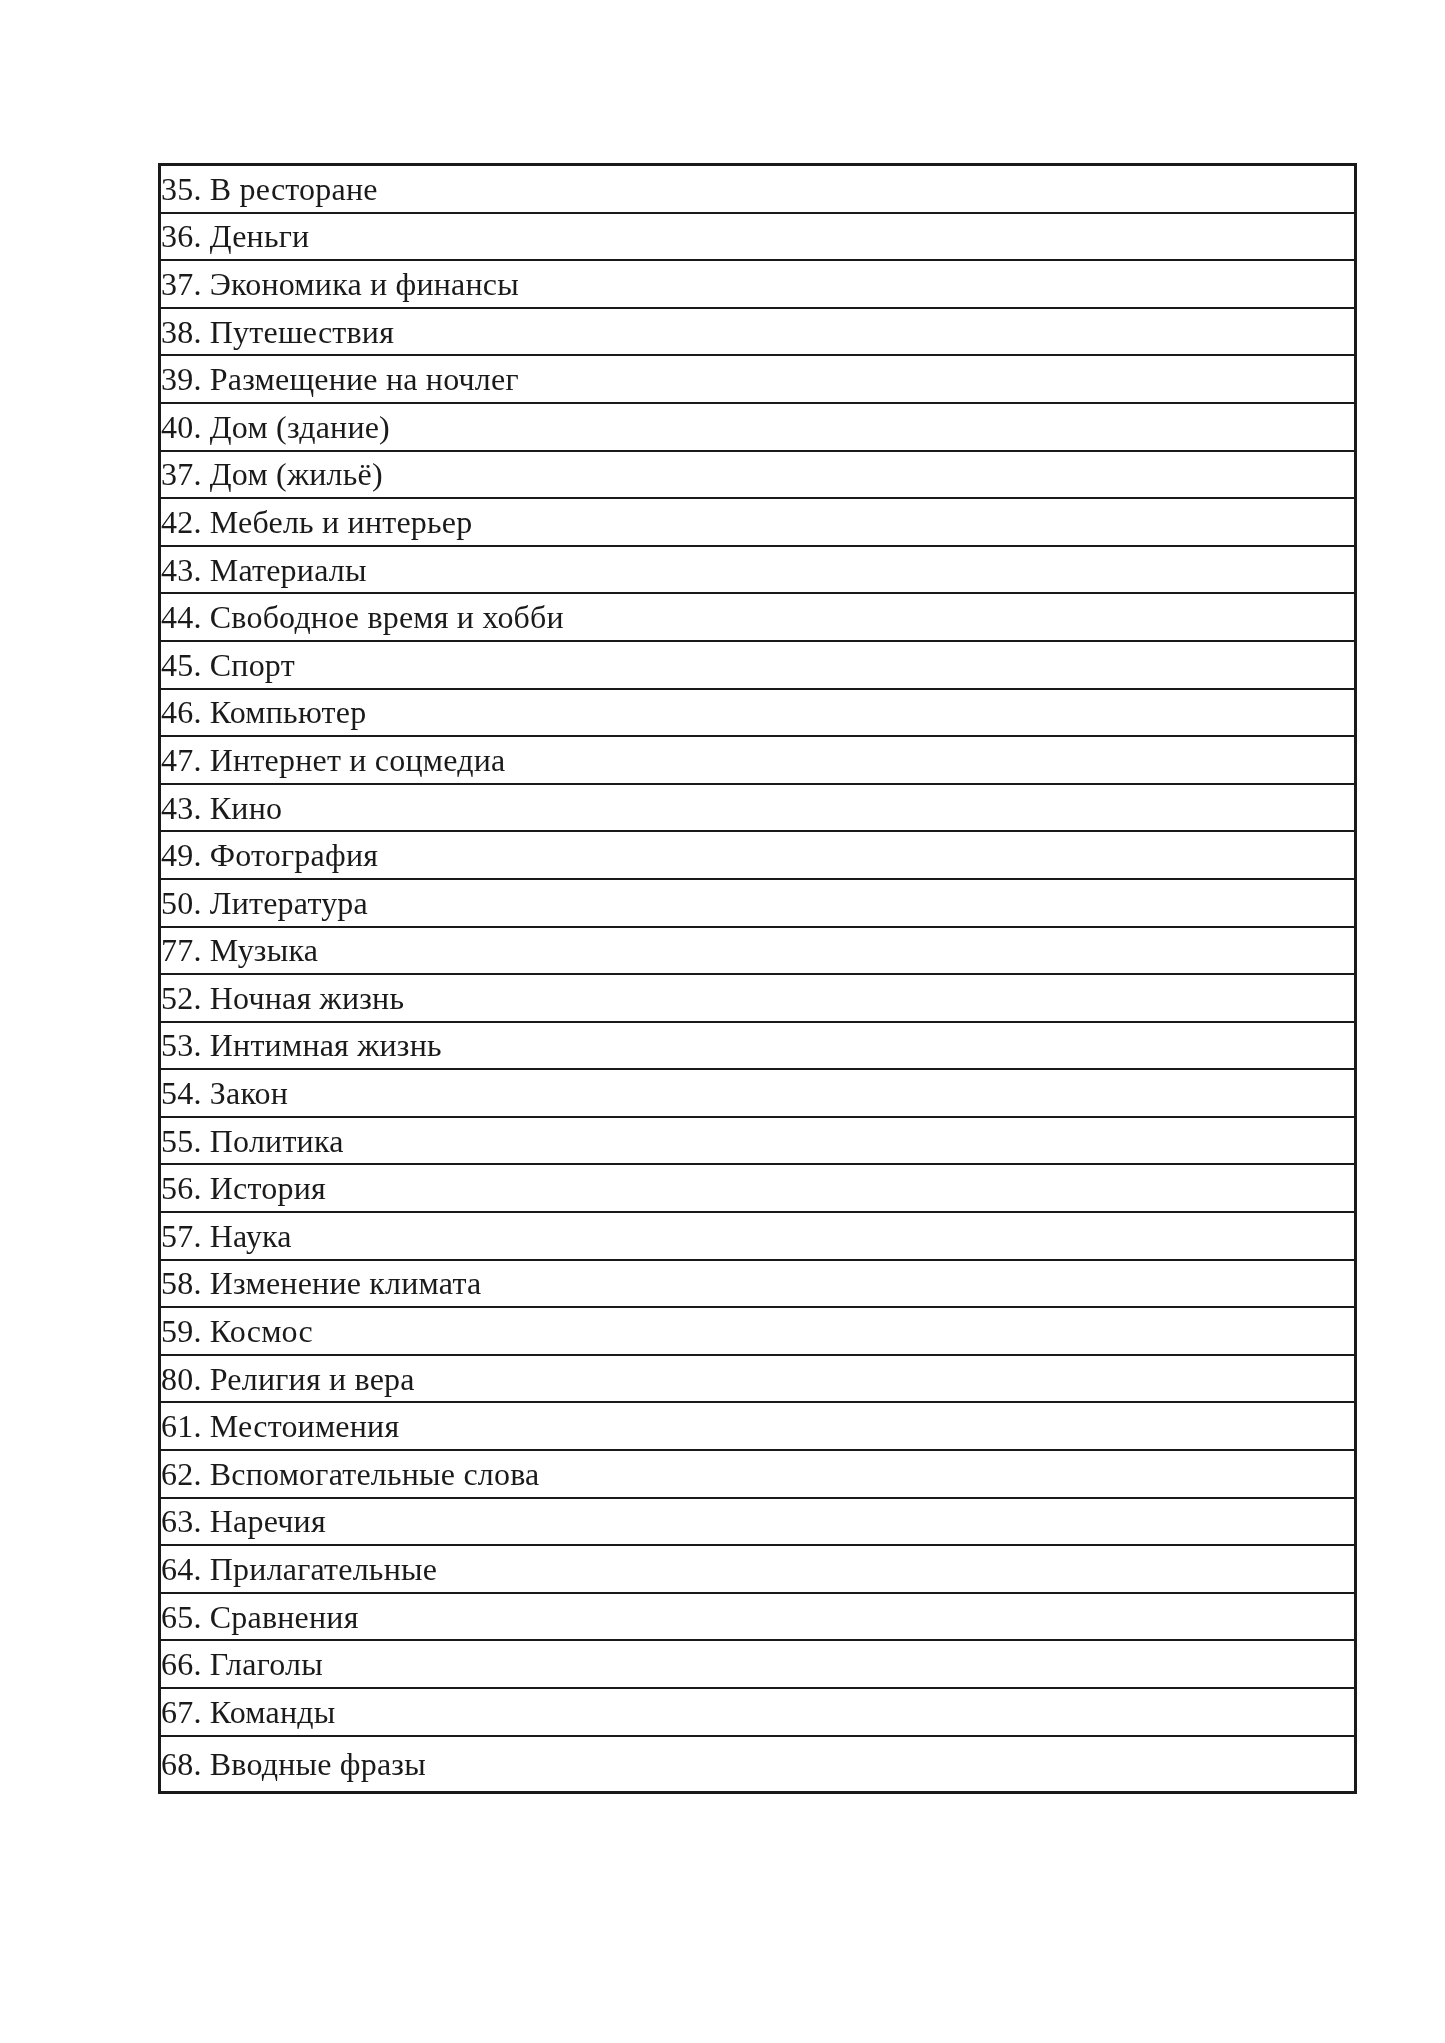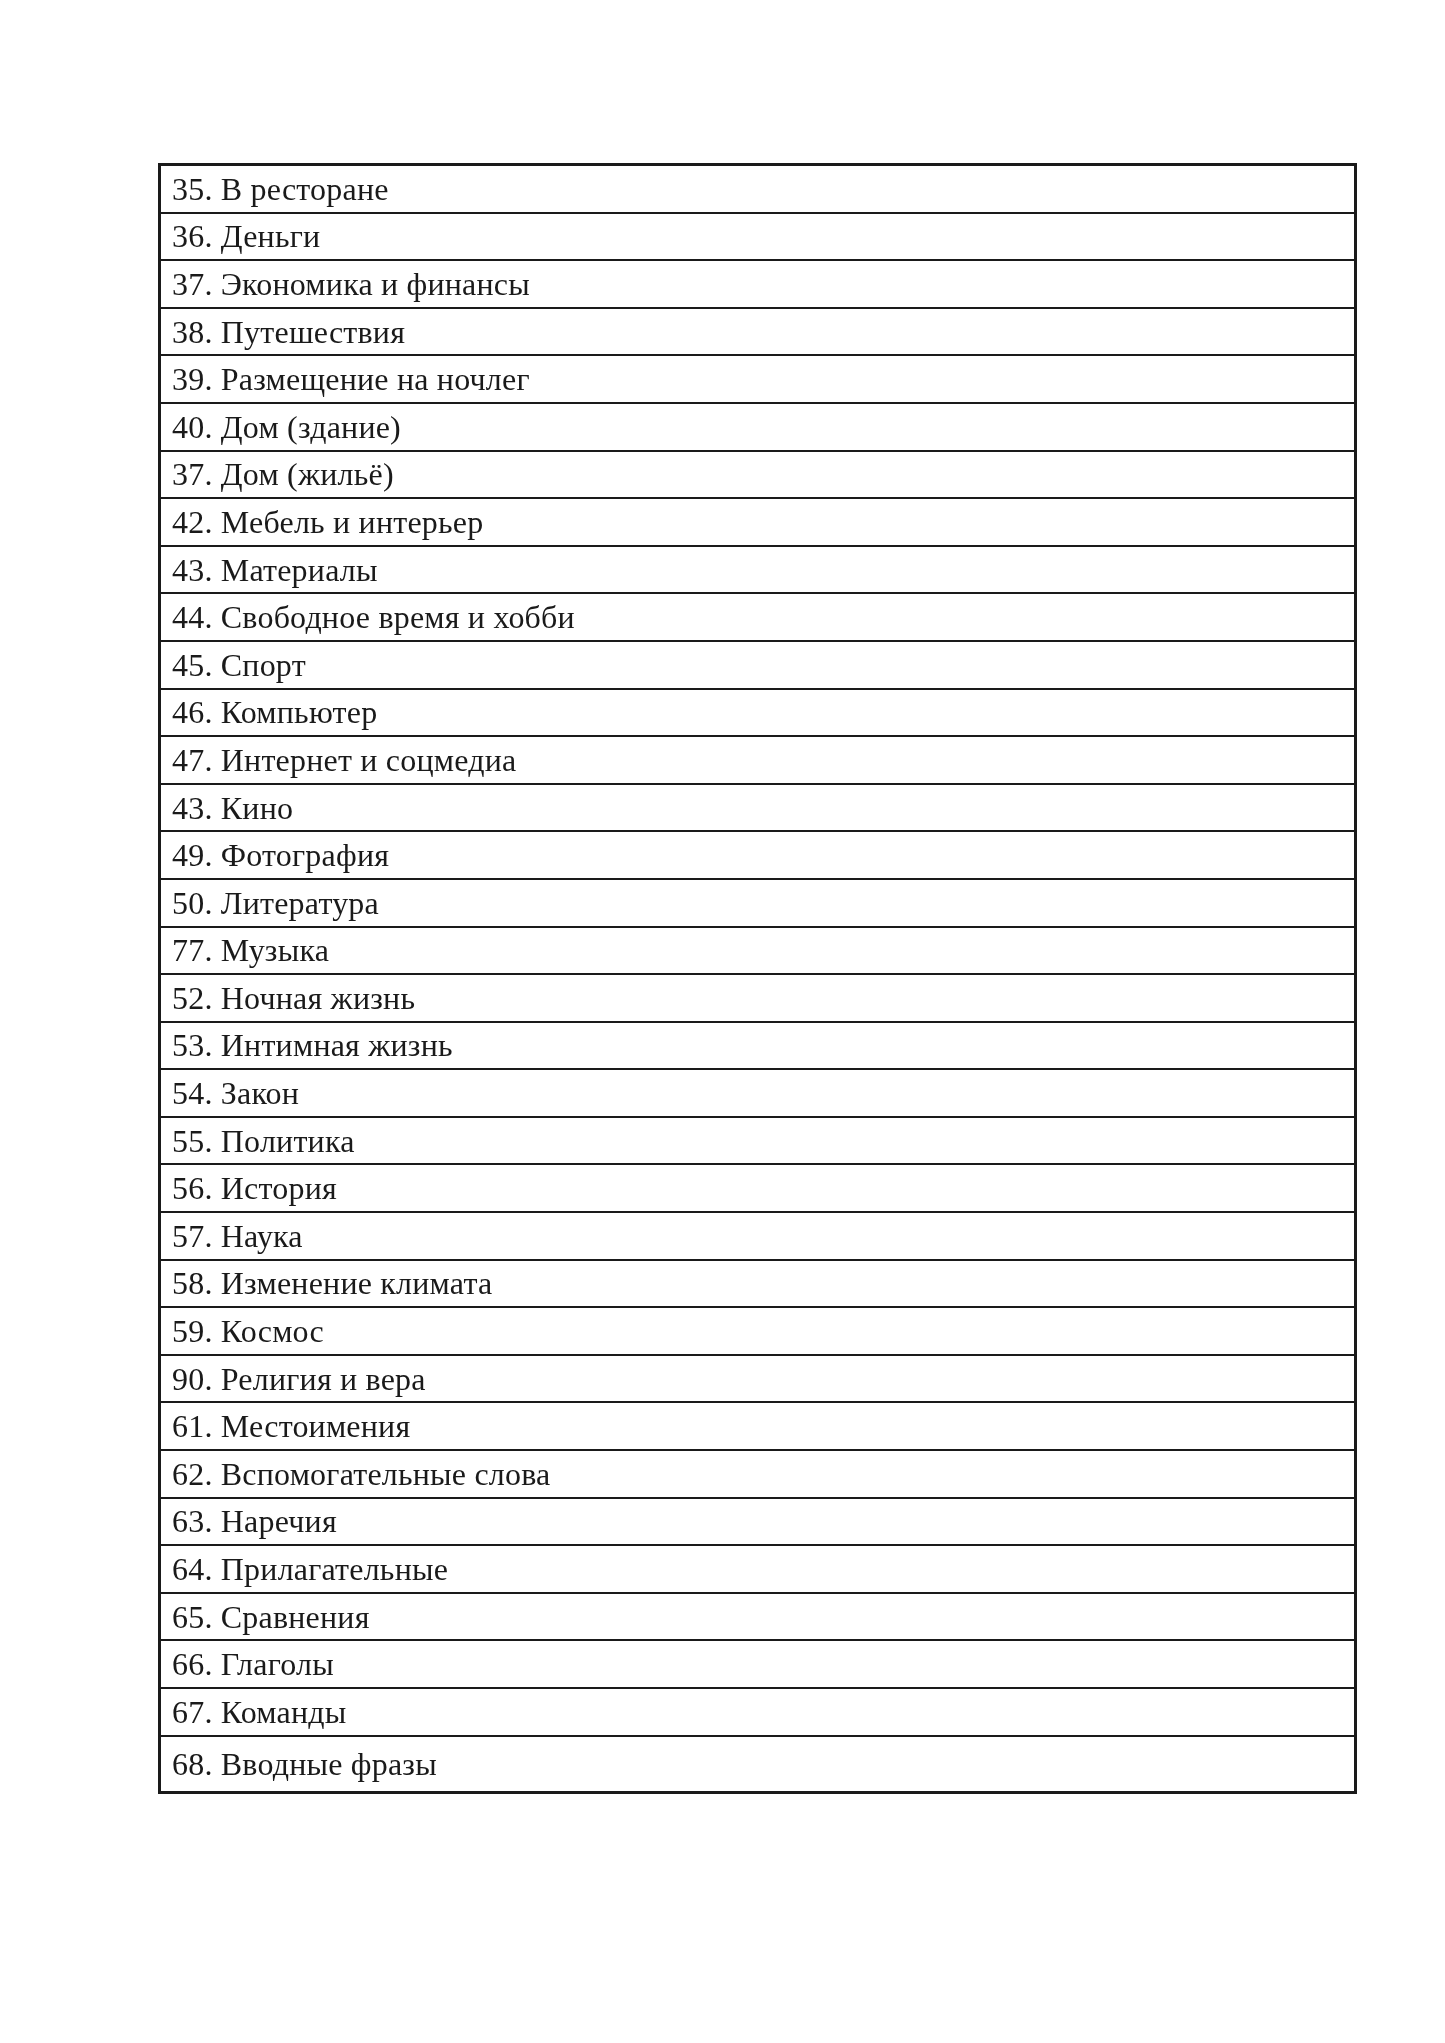--- a/index.html
+++ b/index.html
@@ -29,21 +29,21 @@
     box-sizing: border-box;
     border: 3px solid #1a1a1a;
     background: #ffffff;
   }
   .toc-row {
     box-sizing: border-box;
     height: 47.6px;
     border-bottom: 2px solid #1a1a1a;
     display: flex;
     align-items: center;
-    padding-left: 11px;
+    padding-left: 0;
     overflow: hidden;
   }
   .toc-row:last-child {
     border-bottom: none;
     height: 54px;
   }
   .toc-text {
     font-size: 32px;
     line-height: 1;
     color: #1a1a1a;
@@ -125,21 +125,21 @@
     <div class="toc-row">
         <span class="toc-text">57. Наука</span>
       </div>
     <div class="toc-row">
         <span class="toc-text">58. Изменение климата</span>
       </div>
     <div class="toc-row">
         <span class="toc-text">59. Космос</span>
       </div>
     <div class="toc-row">
-        <span class="toc-text">90. Религия и вера</span>
+        <span class="toc-text">80. Религия и вера</span>
       </div>
     <div class="toc-row">
         <span class="toc-text">61. Местоимения</span>
       </div>
     <div class="toc-row">
         <span class="toc-text">62. Вспомогательные слова</span>
       </div>
     <div class="toc-row">
         <span class="toc-text">63. Наречия</span>
       </div>

